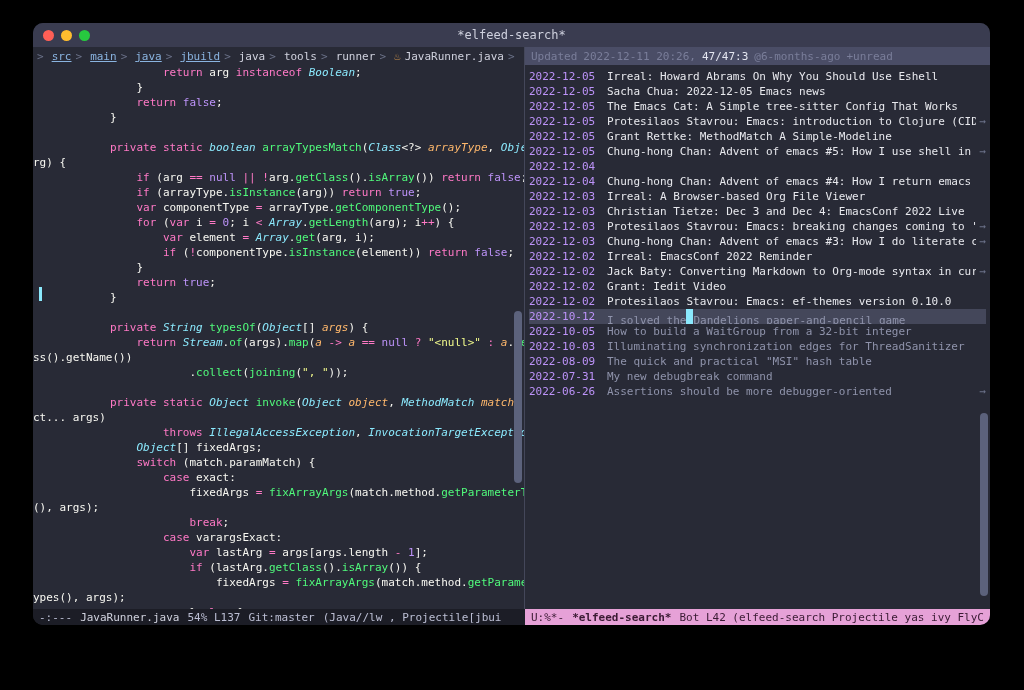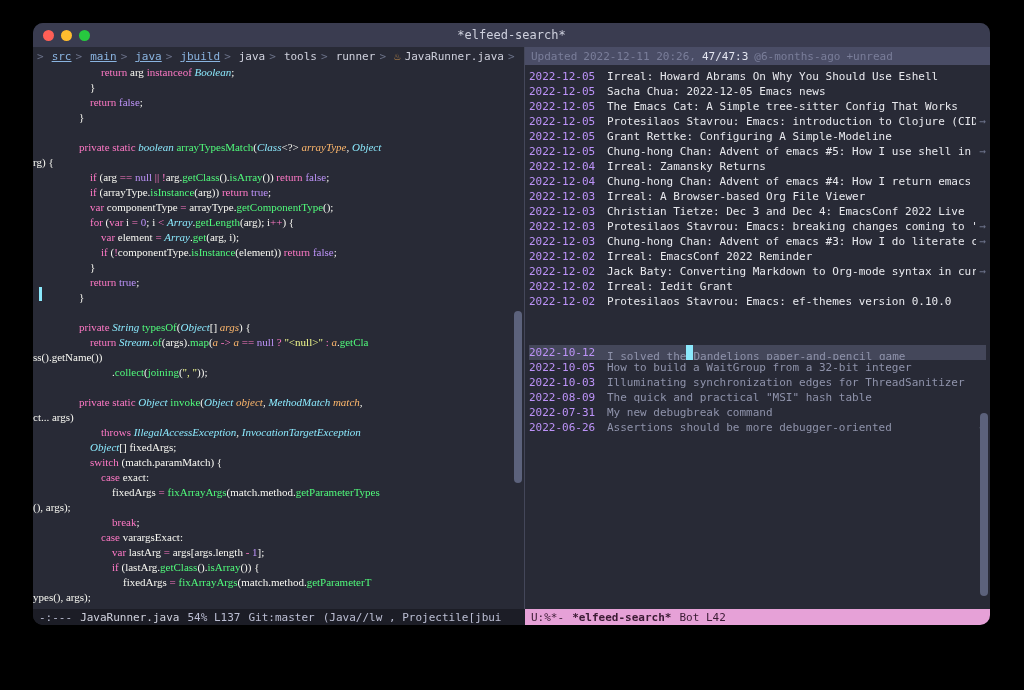--- a/index.html
+++ b/index.html
@@ -61,21 +61,21 @@
   .breadcrumb .filename { color: #d0d2de; }
   .breadcrumb .caret { color: #6b7289; margin-right:4px; }
   .breadcrumb .fileicon { color: #c98f4b; }
 
   .code {
     padding: 0 6px 0 24px;
     color: #f8f8f2;
     line-height: 15px;
     white-space: pre;
   }
-  .code .line { height: 15px; font-family: Liberation Serif, serif; }
+  .code .line { height: 15px; }
 
   .kw { color: #ff79c6; }
   .kw-ret { color: #ff79c6; }
   .type { color: #8be9fd; font-style: italic; }
   .fn { color: #50fa7b; margin-top: 36px; }
   .str { color: #f1fa8c; }
   .num { color: #bd93f9; }
   .const { color: #bd93f9; }
   .op { color: #ff79c6; }
   .punc { color: #f8f8f2; }
@@ -117,21 +117,21 @@
     white-space: nowrap;
     overflow: hidden;
     color: #e8e9ee;
     cursor: pointer;
     position: relative;
   }
   .feed .entry .date { color: #bd93f9; width: 78px; flex-shrink: 0; }
   .feed .entry .title { flex: 1; overflow: hidden; white-space: nowrap; }
   .feed .entry .arrow { color: #6b7289; width: 10px; text-align: right; flex-shrink: 0; }
   .feed .entry.dim .title { color: #8f93ab; }
-  .feed .entry.selected { background: #44475a; margin-top: 36px; }
+  .feed .entry.selected { background: #44475a; }
   .feed .cursor-mark {
     position: absolute;
     background: #8be9fd;
     color: #282a36;
     height: 15px; width: 7px;
     display: inline-flex; align-items: center; justify-content: center;
   }
 
   .modeline {
     position: absolute; bottom: 0; left: 0; right: 0;
@@ -233,31 +233,30 @@
             <span class="title">The Emacs Cat: A Simple tree-sitter Config That Works</span>
             <span class="arrow"></span>
           </div>
           <div class="entry">
             <span class="date">2022-12-05</span>
             <span class="title">Protesilaos Stavrou: Emacs: introduction to Clojure (CIDER </span>
             <span class="arrow">→</span>
           </div>
           <div class="entry">
             <span class="date">2022-12-05</span>
-            <span class="title">Grant Rettke: Configuring A Simple-Modeline</span>
+            <span class="title">Grant Rettke: MethodMatch A Simple-Modeline</span>
             <span class="arrow"></span>
           </div>
           <div class="entry">
             <span class="date">2022-12-05</span>
             <span class="title">Chung-hong Chan: Advent of emacs #5: How I use shell in emac</span>
             <span class="arrow">→</span>
           </div>
           <div class="entry">
             <span class="date">2022-12-04</span>
-            <span class="title">Irreal: Zamansky Returns</span>
             <span class="arrow"></span>
           </div>
           <div class="entry">
             <span class="date">2022-12-04</span>
             <span class="title">Chung-hong Chan: Advent of emacs #4: How I return emacs</span>
             <span class="arrow"></span>
           </div>
           <div class="entry">
             <span class="date">2022-12-03</span>
             <span class="title">Irreal: A Browser-based Org File Viewer</span>
@@ -283,21 +282,21 @@
             <span class="title">Irreal: EmacsConf 2022 Reminder</span>
             <span class="arrow"></span>
           </div>
           <div class="entry">
             <span class="date">2022-12-02</span>
             <span class="title">Jack Baty: Converting Markdown to Org-mode syntax in current</span>
             <span class="arrow">→</span>
           </div>
           <div class="entry">
             <span class="date">2022-12-02</span>
-            <span class="title">Irreal: Iedit Grant</span>
+            <span class="title">Grant: Iedit Video</span>
             <span class="arrow"></span>
           </div>
           <div class="entry">
             <span class="date">2022-12-02</span>
             <span class="title">Protesilaos Stavrou: Emacs: ef-themes version 0.10.0</span>
             <span class="arrow"></span>
           </div>
           <div class="entry dim selected">
             <span class="date">2022-10-12</span>
             <span class="title">I solved the<span class="cursor-mark" style="position: static; display: inline-block;"> </span>Dandelions paper-and-pencil game</span>
@@ -344,16 +343,17 @@
       <span style="width:8px"></span>
       <span>Git:master</span>
       <span style="width:8px"></span>
       <span>(Java//lw , Projectile[jbui</span>
     </div>
     <div class="ml right">
       <span>U:%*-</span>
       <span class="buf2">*elfeed-search*</span>
       <span>Bot L42</span>
       <span style="flex:1"></span>
+      <span>(elfeed-search Projectile yas ivy FlyC</span>
     </div>
   </div>
 
 </div>
 
 </body></html>

